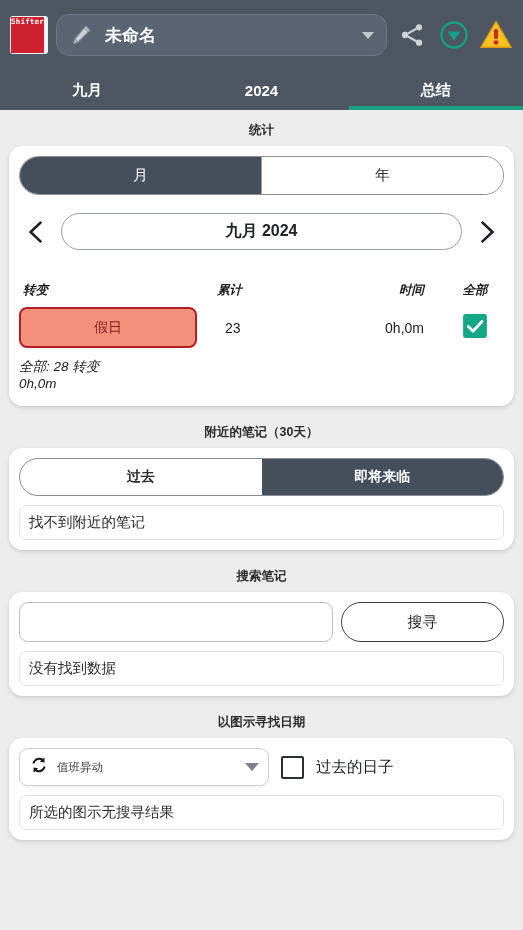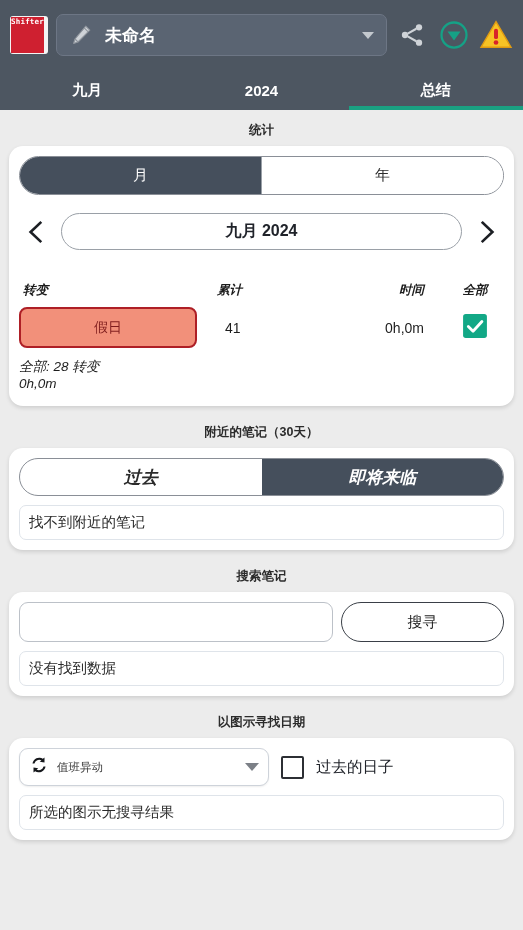--- a/index.html
+++ b/index.html
@@ -48,21 +48,21 @@
     padding: 2px 2px 2px 2px;
   }
   .logo-grid i { background: #d6d6d6; border-radius: 1px; display: block; }
   .logo-grid i.on { background: #cf2030; }
 
   .title-field {
     flex: 1 1 auto;
     height: 42px;
     background: #5a6472;
     border: 1px solid #6d7685;
-    border-radius: 7px;
+    border-radius: 13px;
     display: flex;
     align-items: center;
     padding: 0 10px 0 12px;
     gap: 12px;
     min-width: 0;
   }
   .pencil-icon { flex: 0 0 auto; width: 24px; height: 24px; }
   .title-text {
     color: #ffffff;
     font-size: 17px;
@@ -212,24 +212,23 @@
     display: flex;
     border: 1px solid #8a8f97;
     border-radius: 21px;
     overflow: hidden;
     height: 38px;
     background:#fff;
   }
   .toggle2 > div {
     flex: 1;
     display: flex; align-items: center; justify-content: center;
-    font-size: 17px;
+    font-size: 14px;
     font-weight: bold;
     color: #2b2b2b;
-    font-style: italic;
   }
   .toggle2 > div.sel { background: #454f5c; color: #ffffff; }
 
   .result-box {
     margin-top: 9px;
     border: 1px solid #dfe4ea;
     border-radius: 7px;
     min-height: 35px;
     display: flex;
     align-items: center;
@@ -394,21 +393,21 @@
       <span class="col-acc">累计</span>
       <span class="col-time">时间</span>
       <span class="col-all">全部</span>
     </div>
 
     <div class="stats-row">
       <div class="col-shift">
         <div class="shift-badge" style="background: rgb(242, 144, 122); border: 2px solid rgb(174, 31, 38);">假日</div>
       </div>
       <div class="col-acc">
-        <span class="acc-val">41</span>
+        <span class="acc-val">23</span>
       </div>
       <div class="col-time">
         <span class="time-val">0h,0m</span>
       </div>
       <div class="col-all">
         <span class="chk">
           <svg width="26" height="26" viewBox="0 0 24 24">
             <rect x="1" y="1" width="22" height="22" rx="2.5" fill="#12a886"></rect>
             <path d="M5.8 12.4 L10.2 16.8 L18.4 7.8" fill="none" stroke="#ffffff" stroke-width="2.6" stroke-linecap="round" stroke-linejoin="round"></path>
           </svg>

